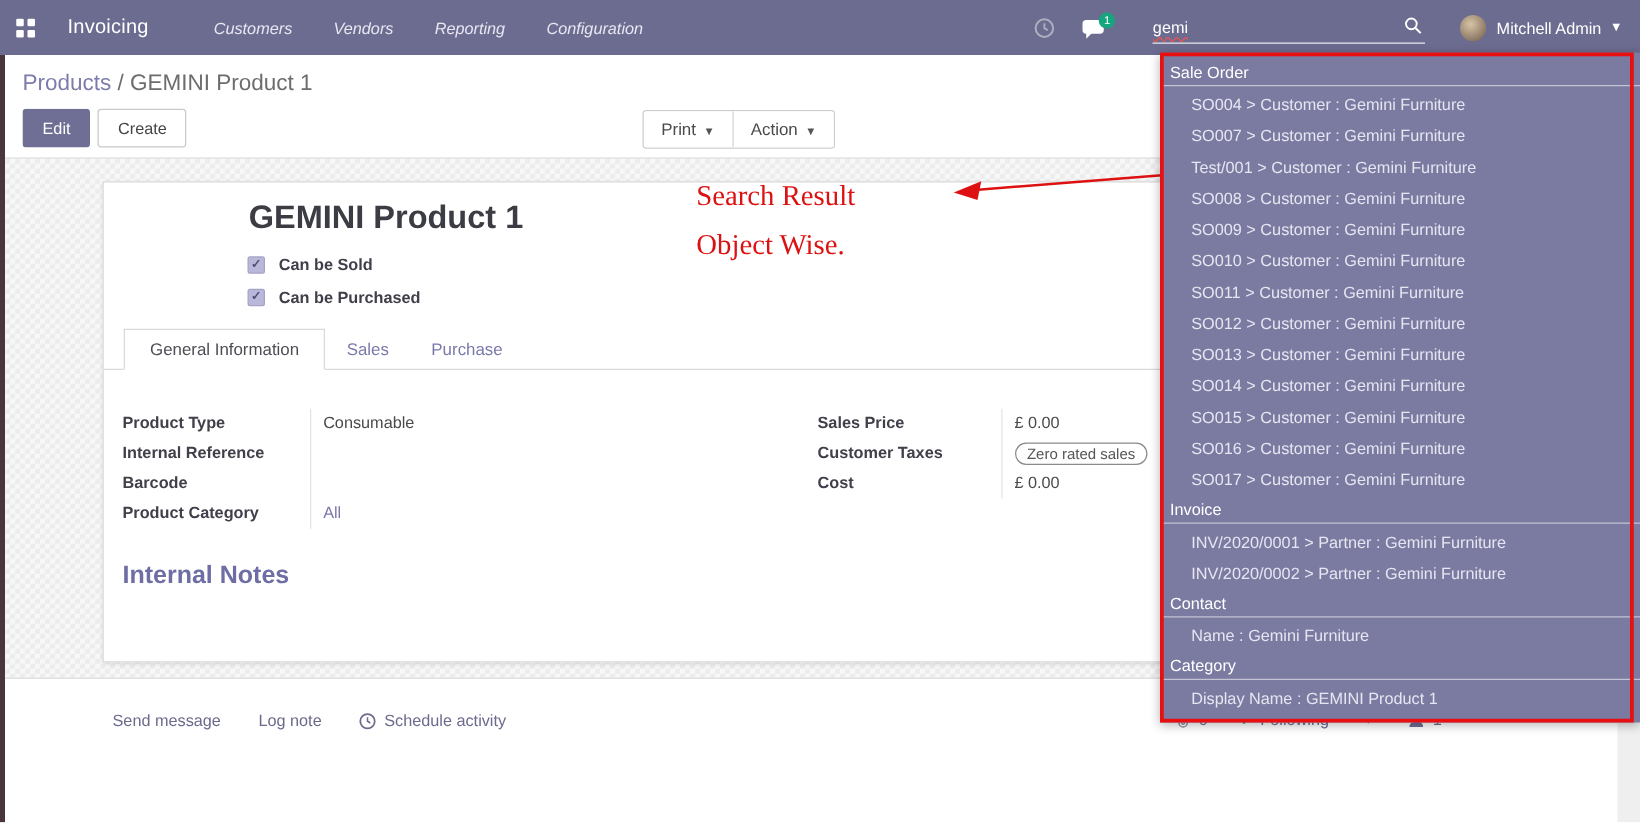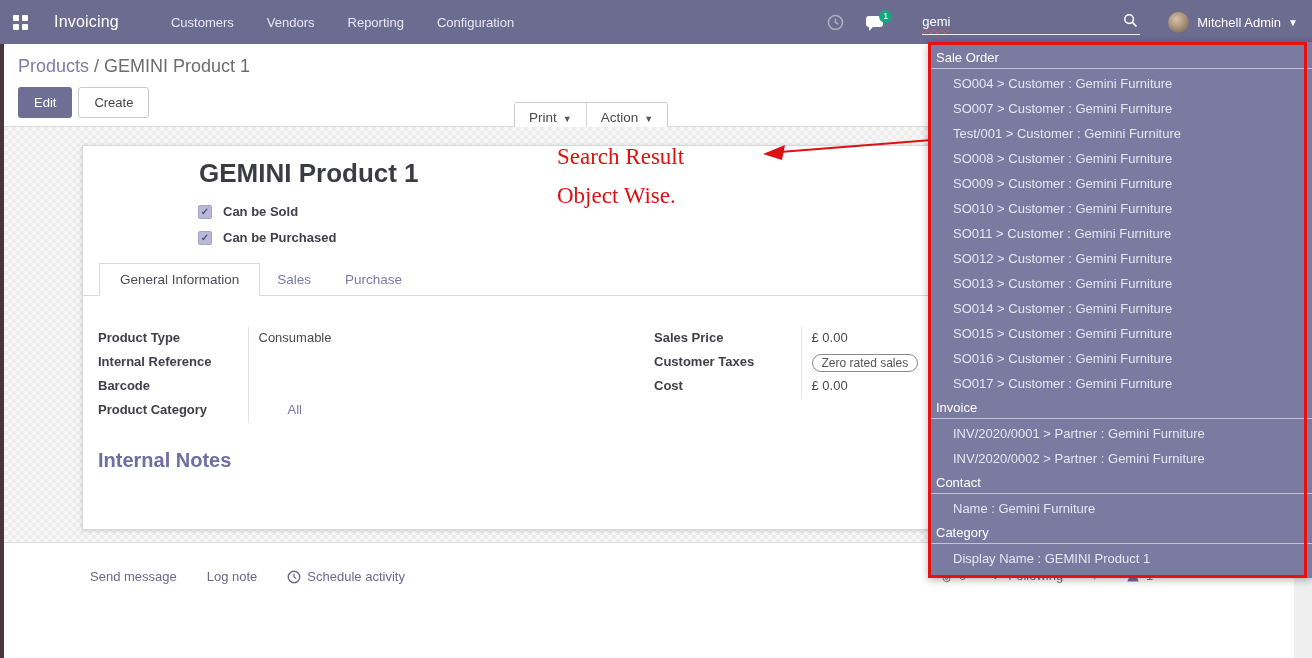--- a/index.html
+++ b/index.html
@@ -5,21 +5,21 @@
   * { margin:0; padding:0; box-sizing:border-box; }
   body { font-family:"Liberation Sans", sans-serif; background:#fff; }
   .screen { position:relative; width:1312px; height:658px; overflow:hidden; background:#fff; }
 
   
   .topbar { position:absolute; left:0; top:0; width:1312px; height:44px; background:#6c6b90;
             display:flex; align-items:center; color:#fff; z-index:20; }
   .apps-icon { width:15px; height:15px; margin-left:13px; display:grid; grid-template-columns:6px 6px; grid-template-rows:6px 6px; gap:3px; cursor:pointer; }
   .apps-icon span { background:#fff; border-radius:1px; }
   .brand { font-size:16px; margin-left:26px; font-weight:400; letter-spacing:.2px; }
-  .nav-menus { display:flex; margin-left:52px; gap:33px; font-size:13px; color:#e8e7f2; }
+  .nav-menus { display:flex; margin-left:52px; gap:33px; font-size:13px; color:#e8e7f2;font-style:italic; }
   .nav-menus span { cursor:pointer; }
   .nav-right { position:absolute; right:0; top:0; height:44px; display:flex; align-items:center; }
   .icon-clock { width:17px; height:17px; opacity:.45; margin-right:22px; }
   .icon-chat { position:relative; width:20px; height:16px; margin-right:36px; }
   .bubble { position:absolute; left:0; top:2px; width:17px; height:11px; background:#fff; border-radius:3px; }
   .bubble:after { content:""; position:absolute; left:3px; bottom:-4px; border:4px solid transparent; border-top-color:#fff; border-left-color:#fff; }
   .badge { position:absolute; right:-6px; top:-4px; min-width:13px; height:13px; background:#17a57f; border-radius:50%;
            font-size:9px; line-height:13px; text-align:center; color:#fff; padding:0 2px; }
   .nav-search { position:relative; width:218px; margin-right:28px; border-bottom:1px solid rgba(255,255,255,.85); height:26px; display:flex; align-items:center; }
   .nav-search .q { font-size:13px; color:#fff; text-decoration:underline wavy #e05555 1px; text-underline-offset:3px; }
@@ -34,21 +34,21 @@
   .right-strip { position:absolute; left:1294px; top:44px; width:18px; height:614px; background:#efefef; z-index:5; }
 
   
   .control-panel { position:absolute; left:0; top:44px; width:1164px; height:83px; background:#fff; border-bottom:1px solid #d8d8d8; }
   .breadcrumb { position:absolute; left:18px; top:12px; font-size:18px; color:#6d6d6d; }
   .breadcrumb .parent { color:#7d7cab; cursor:pointer; }
   .cp-buttons { position:absolute; left:18px; top:43px; display:flex; gap:6px; }
   .btn { font-size:13px; padding:7px 15px; border-radius:3px; cursor:pointer; border:1px solid transparent; }
   .btn-primary { background:#6f6e95; color:#fff; }
   .btn-default { background:#fff; color:#444; border-color:#c9c9c9; }
-  .btn-group { position:absolute; left:514px; top:58px; display:inline-flex; border:1px solid #ccc; border-radius:3px; overflow:hidden; background:#fff; }
+  .btn-group { position:absolute; left:514px; top:44px; display:inline-flex; border:1px solid #ccc; border-radius:3px; overflow:hidden; background:#fff; }
   .btn-group .gbtn { font-size:13.5px; color:#4a4a4a; padding:7px 14px; cursor:pointer; background:#fff; }
   .btn-group .gbtn + .gbtn { border-left:1px solid #d6d6d6; }
   .gbtn .dcaret { font-size:9px; color:#555; margin-left:6px; }
 
   
   .form-bg { position:absolute; left:0; top:127px; width:1312px; height:416px; border-bottom:1px solid #dcdcdc; background-color:#f7f7f7;
     background-image:linear-gradient(45deg,#ececec 25%,transparent 25%,transparent 75%,#ececec 75%),
                      linear-gradient(45deg,#ececec 25%,transparent 25%,transparent 75%,#ececec 75%);
     background-size:8px 8px; background-position:0 0,4px 4px; }
   .sheet { position:absolute; left:82px; top:145px; width:1148px; height:385px; background:#fff;
@@ -65,21 +65,21 @@
   .tab.active { background:#fff; border:1px solid #d9d9d9; border-bottom:1px solid #fff; margin-bottom:-1px; color:#4d4d55; padding:8px 20px; }
 
   .fgroup { position:absolute; top:181px; }
   .fgroup table { border-collapse:collapse; }
   .fgroup td { font-size:13px; vertical-align:top; }
   .fgroup td.lbl { font-weight:bold; color:#40404a; padding:3px 0; }
   .fgroup td.val { border-left:1px solid #e4e4e4; padding:3px 0 3px 10px; color:#4a4a4a; }
   .fgroup-left  { left:15px; }  .fgroup-left  td.lbl { width:150px; } .fgroup-left  td.val { width:370px; }
   .fgroup-right { left:571px; } .fgroup-right td.lbl { width:147px; } .fgroup-right td.val { width:260px; }
   .fgroup tr { height:24px; }
-  .val .link { color:#7a79ab; cursor:pointer;margin-left:29px; }
+  .val .link { color:#7a79ab; cursor:pointer; }
   .pill { display:inline-block; border:1px solid #8a8a8a; border-radius:11px; padding:1px 9px; font-size:12px; color:#555; }
   .section-h { position:absolute; left:15px; top:303px; font-size:20px; font-weight:bold; color:#6e6da4; }
 
   
   .chatter-links { position:absolute; left:90px; top:569px; display:flex; align-items:center; gap:30px; font-size:13px; color:#6b6a8c; z-index:8; }
   .chatter-links .clk { cursor:pointer; display:flex; align-items:center; gap:6px; }
   .icon-clock2 { width:14px; height:14px; color:#6b6a8c; }
   .chatter-right { position:absolute; left:940px; top:568px; display:flex; align-items:center; font-size:13px; color:#6f6e94; z-index:8; }
   .cr-item { display:flex; align-items:center; margin-right:26px; cursor:pointer; }
   .icon-clip { width:13px; height:15px; margin-right:6px; }

